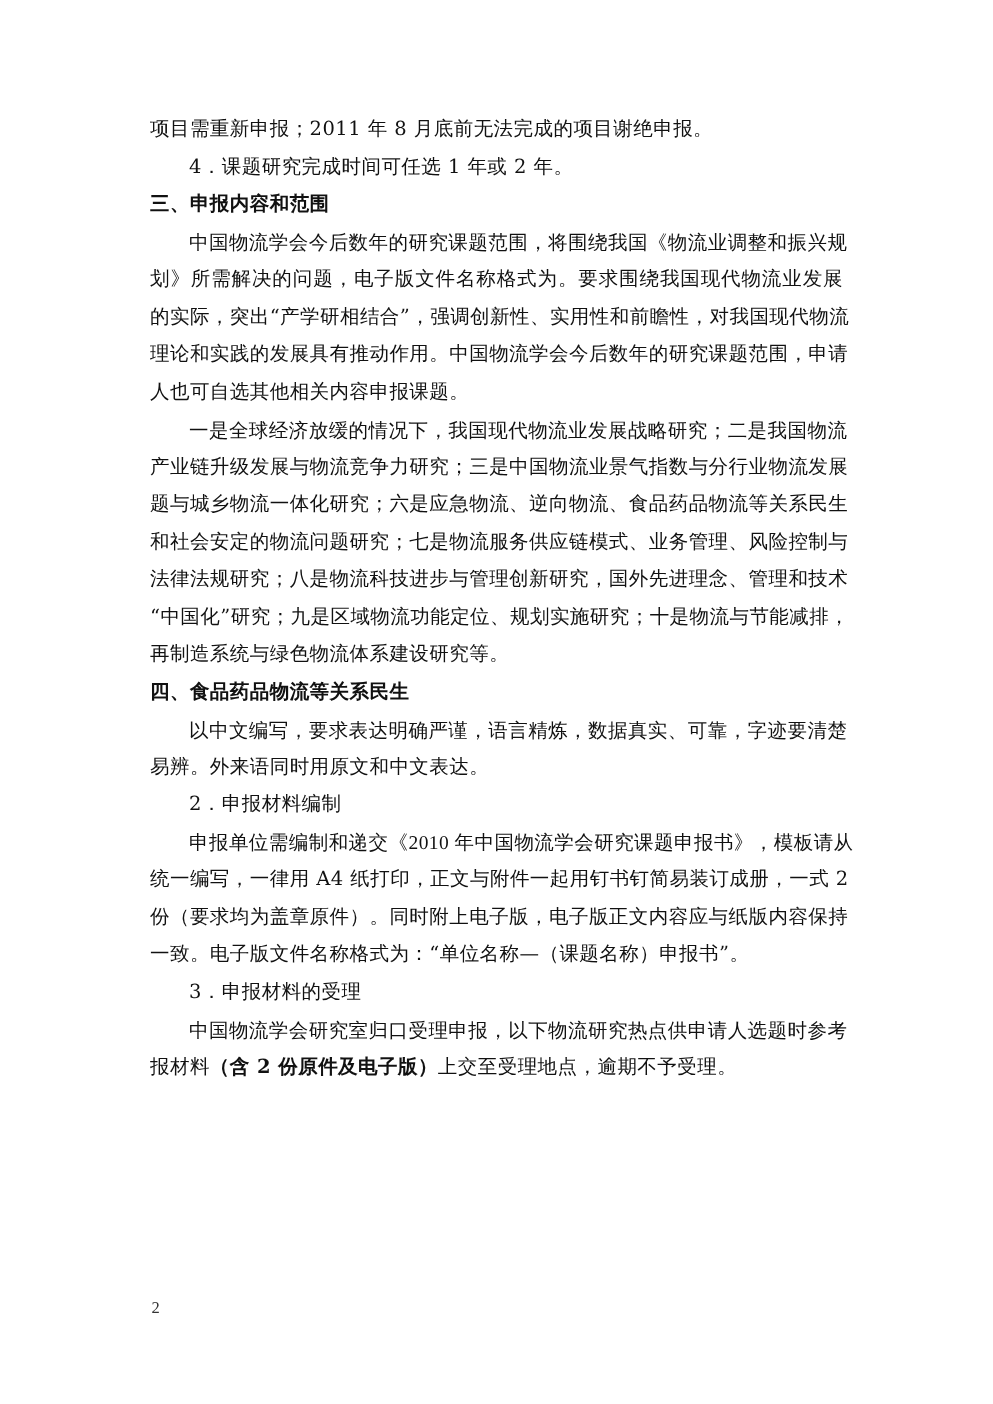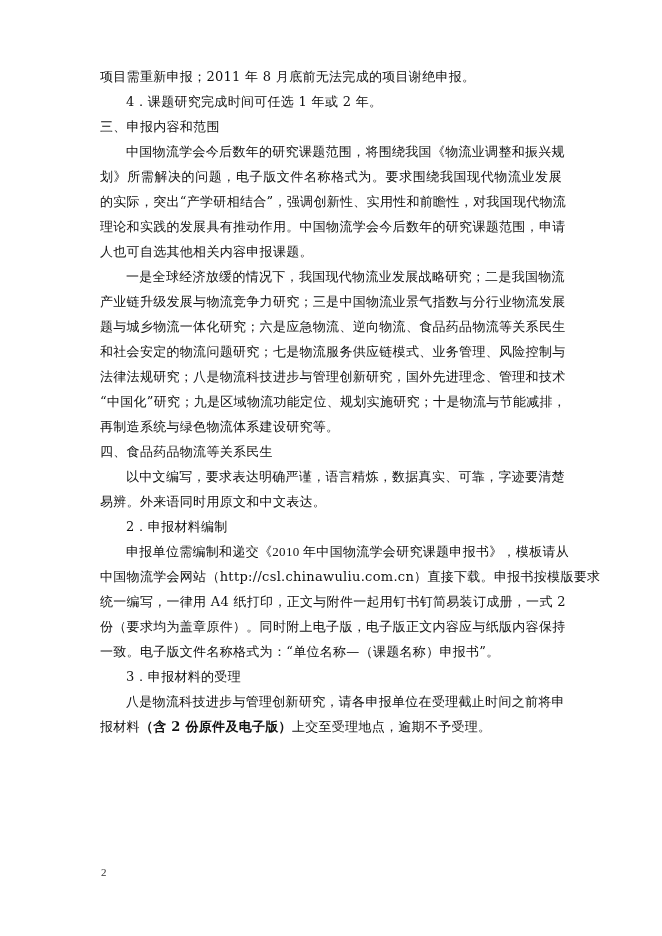--- a/index.html
+++ b/index.html
@@ -1,22 +1,22 @@
 <!DOCTYPE html>
 <html><head>
 <meta charset="utf-8">
 <style>
   html, body { margin:0; padding:0; background:#ffffff; }
   body { width:662px; height:936px; position:relative; overflow:hidden;
          font-family:"DejaVu Serif","Liberation Serif",serif; color:#111; }
-  .page { position:absolute; left:100px; top:64px; width:462px; }
+  .page { position:absolute; left:100px; top:74px; width:462px; }
   .line { font-size:13px; line-height:25px; height:25px; white-space:nowrap; overflow:visible; text-align:justify; text-align-last:justify; letter-spacing:0.3px; }
   .last { text-align-last:left; }
   .indent { padding-left:26px;font-family:Liberation Serif, serif; }
-  .heading { font-weight:normal; text-align-last:left; }
+  .heading { font-weight:bold; text-align-last:left; }
   .num { text-align-last:left; padding-left:26px; }
   b.inline { font-weight:bold; }
   .pageno { position:absolute; left:101px; top:866px; font-size:11px; color:#333; font-family:"Liberation Serif",serif; }
 </style>
 </head>
 <body>
 
 <div class="page">
   <div class="line last">项目需重新申报；2011 年 8 月底前无法完成的项目谢绝申报。</div>
   <div class="line num">4．课题研究完成时间可任选 1 年或 2 年。</div>
@@ -31,24 +31,23 @@
   <div class="line">题与城乡物流一体化研究；六是应急物流、逆向物流、食品药品物流等关系民生</div>
   <div class="line">和社会安定的物流问题研究；七是物流服务供应链模式、业务管理、风险控制与</div>
   <div class="line">法律法规研究；八是物流科技进步与管理创新研究，国外先进理念、管理和技术</div>
   <div class="line">“中国化”研究；九是区域物流功能定位、规划实施研究；十是物流与节能减排，</div>
   <div class="line last">再制造系统与绿色物流体系建设研究等。</div>
   <div class="line heading">四、食品药品物流等关系民生</div>
   <div class="line indent">以中文编写，要求表达明确严谨，语言精炼，数据真实、可靠，字迹要清楚</div>
   <div class="line last">易辨。外来语同时用原文和中文表达。</div>
   <div class="line num">2．申报材料编制</div>
   <div class="line indent">申报单位需编制和递交《2010 年中国物流学会研究课题申报书》，模板请从</div>
-  <div class="line">中国物流学会网站（http://csl.chinawuliu.com.cn）直接下载。申报书按模版要求</div>
   <div class="line">统一编写，一律用 A4 纸打印，正文与附件一起用钉书钉简易装订成册，一式 2</div>
   <div class="line">份（要求均为盖章原件）。同时附上电子版，电子版正文内容应与纸版内容保持</div>
   <div class="line last">一致。电子版文件名称格式为：“单位名称—（课题名称）申报书”。</div>
   <div class="line num">3．申报材料的受理</div>
-  <div class="line indent">八是物流科技进步与管理创新研究，请各申报单位在受理截止时间之前将申</div>
+  <div class="line indent">中国物流学会研究室归口受理申报，以下物流研究热点供申请人选题时参考</div>
   <div class="line last">
     <span>报材料</span><b class="inline">（含 2 份原件及电子版）</b><span>上交至受理地点，逾期不予受理。</span>
   </div>
 </div>
 
 <div class="pageno">2</div>
 
 </body></html>

